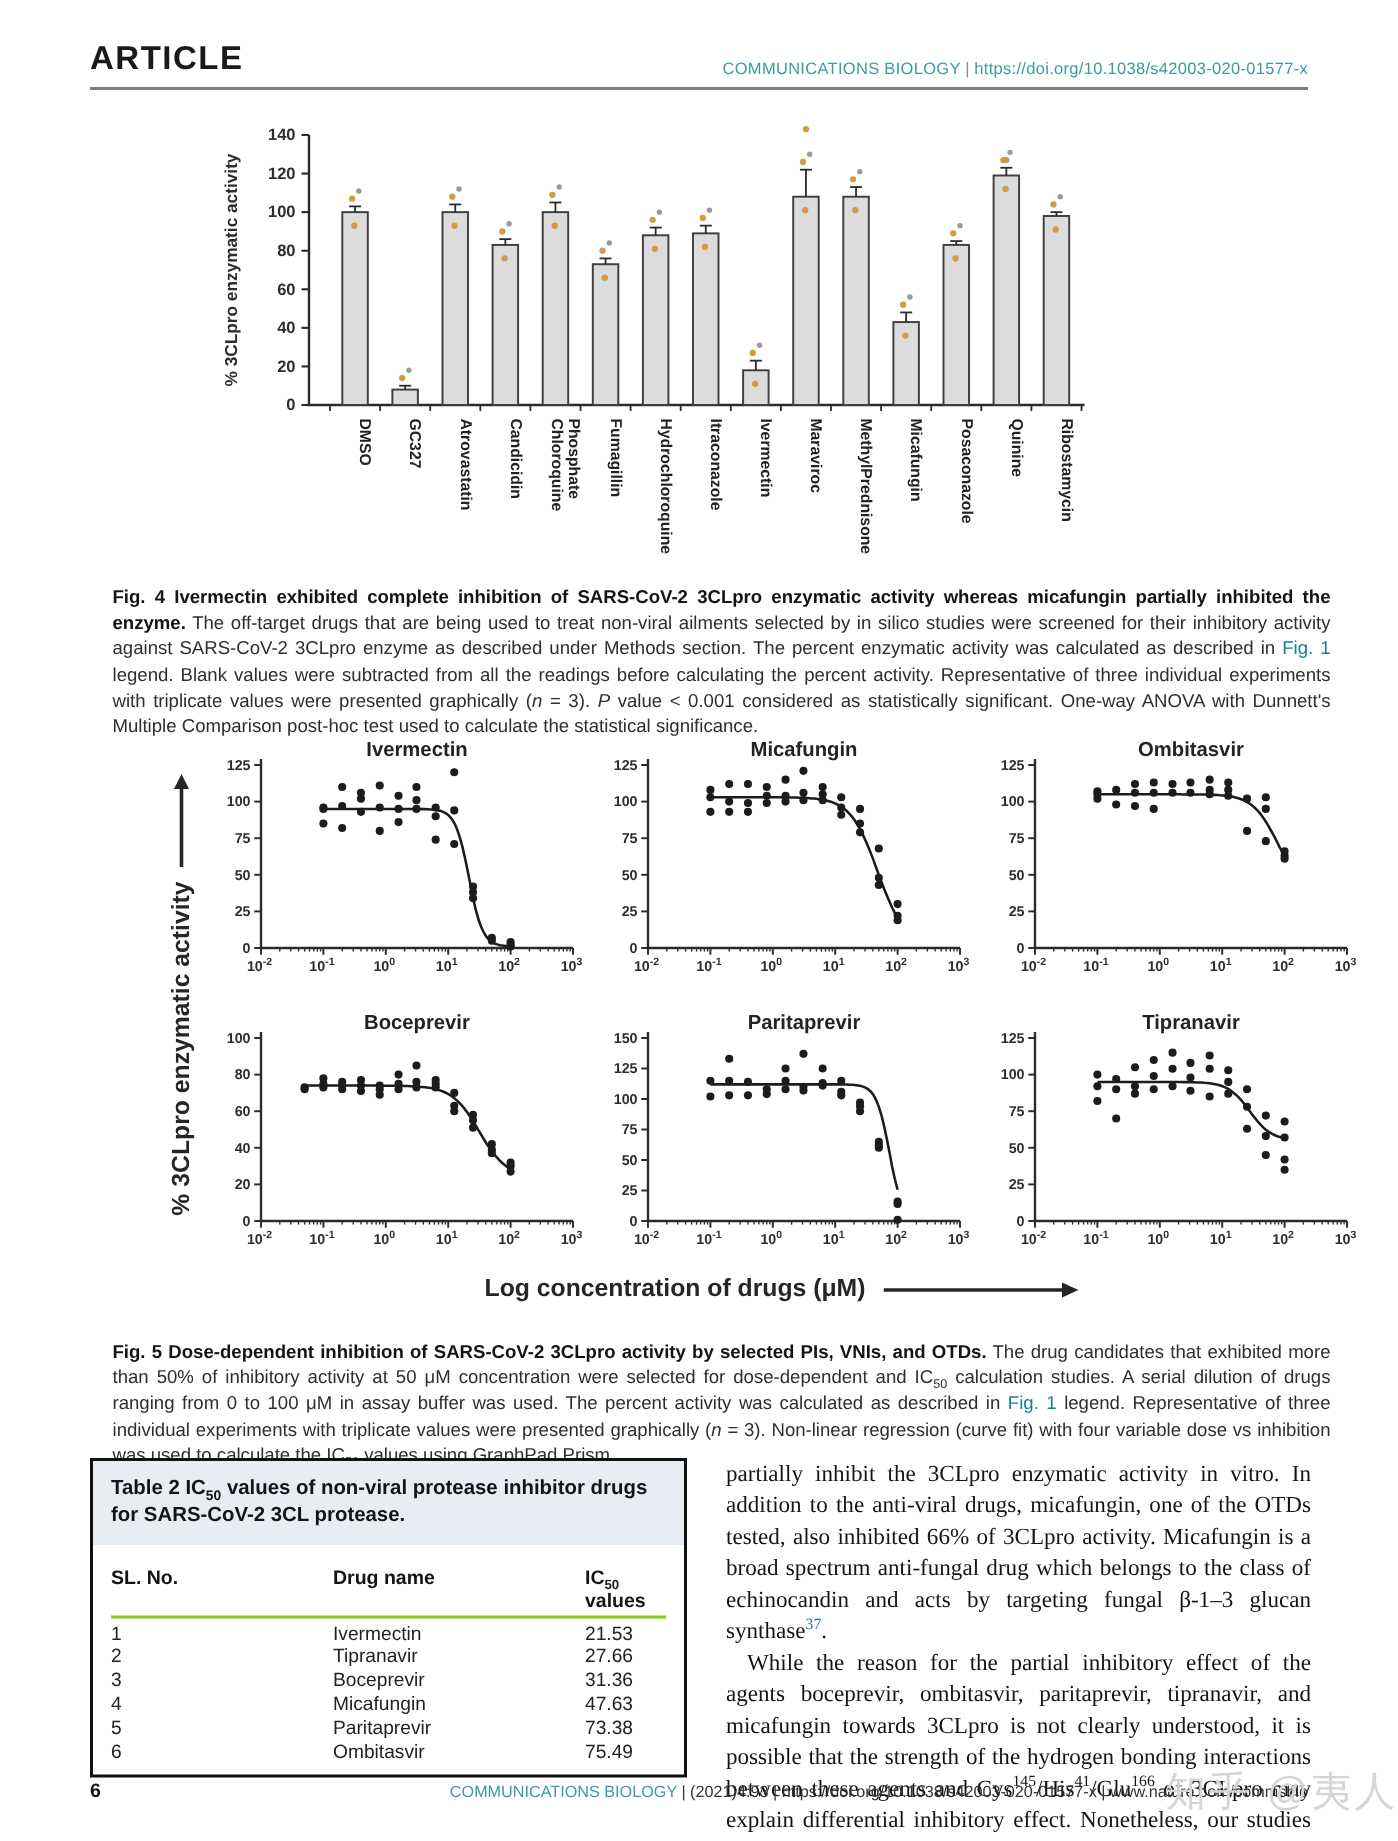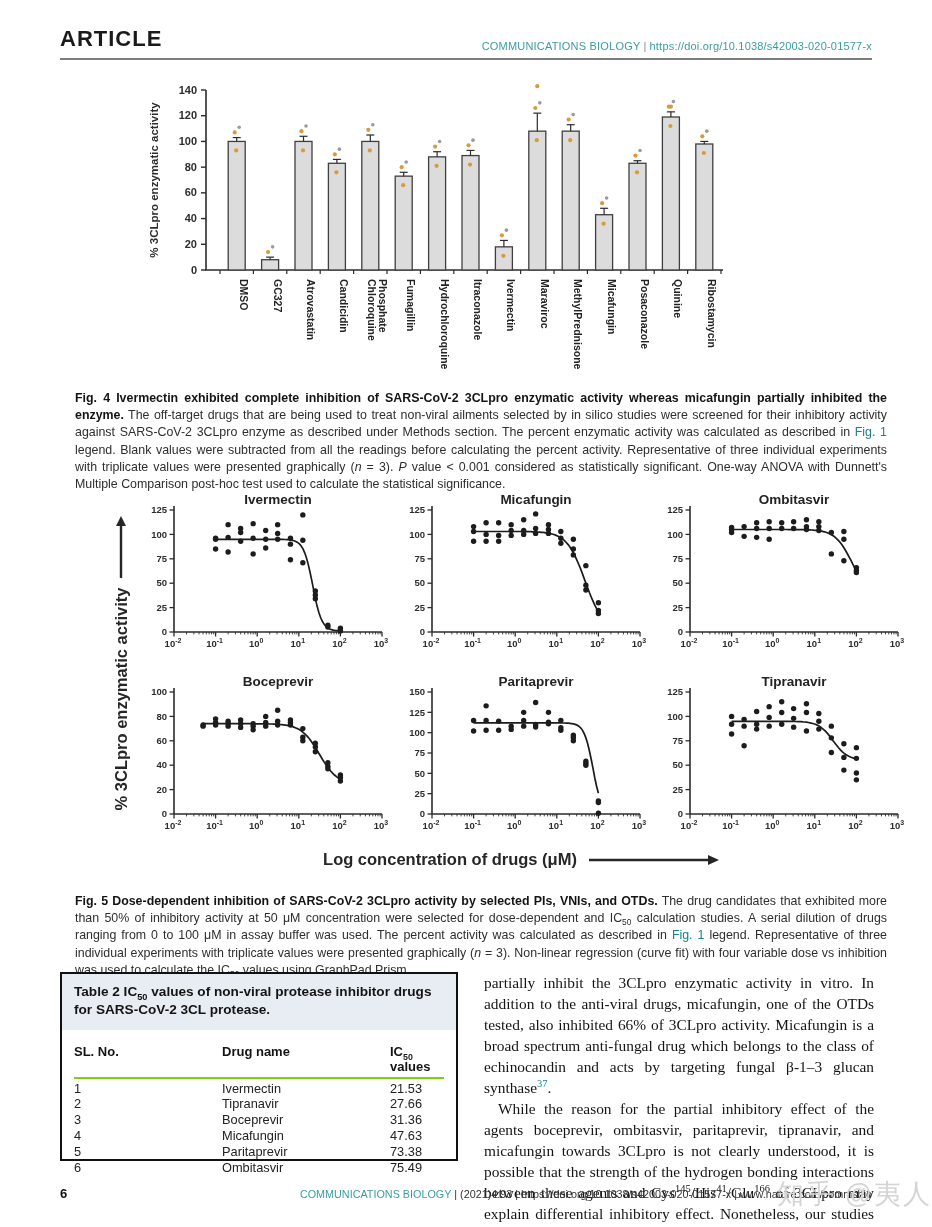--- a/index.html
+++ b/index.html
@@ -30,21 +30,21 @@
   .fig5-wrap{position:absolute;top:492px;left:104px;width:820px;}
   .fig5-grid{margin-left:30px;display:grid;grid-template-columns:repeat(3,258px);grid-row-gap:10px;}
   .fig5-ylabel{position:absolute;left:-158px;top:158px;width:350px;height:26px;transform:rotate(-90deg);
                display:flex;align-items:center;justify-content:center;gap:10px;
                font-size:16.5px;font-weight:bold;color:#262626;white-space:nowrap;}
   .fig5-xlabel{margin-left:30px;width:774px;margin-top:4px;display:flex;align-items:center;justify-content:center;
                gap:12px;font-size:16.5px;font-weight:bold;color:#262626;}
   svg text{font-family:"Liberation Sans",sans-serif;}
   
   .cols{position:absolute;top:972px;left:60px;right:58px;display:flex;gap:26px;}
-  .table2{width:398px;flex:none;border:2px solid #111;box-sizing:border-box;height:189px;}
+  .table2{width:398px;flex:none;border:2px solid #111;box-sizing:border-box;height:213px;}
   .t2-title{background:#e8edf4;padding:9px 12px 10px 12px;font-size:13.6px;font-weight:bold;line-height:1.35;color:#111;}
   .t2-head{display:flex;margin:14px 12px 0 12px;border-bottom:2px solid #84cc16;padding-bottom:3px;
            font-size:13px;font-weight:bold;}
   .t2-row{display:flex;margin:0 12px;font-size:12.8px;line-height:15.8px;color:#222;}
   .t2-c1{width:148px;}.t2-c2{width:168px;}.t2-c3{flex:1;}
   .t2-rows{padding-top:2px;}
   
   .bodycol{flex:1;font-family:"Liberation Serif",serif;font-size:15.4px;line-height:1.365;
            text-align:justify;color:#141414;}
   .bodyp{margin:0;}

